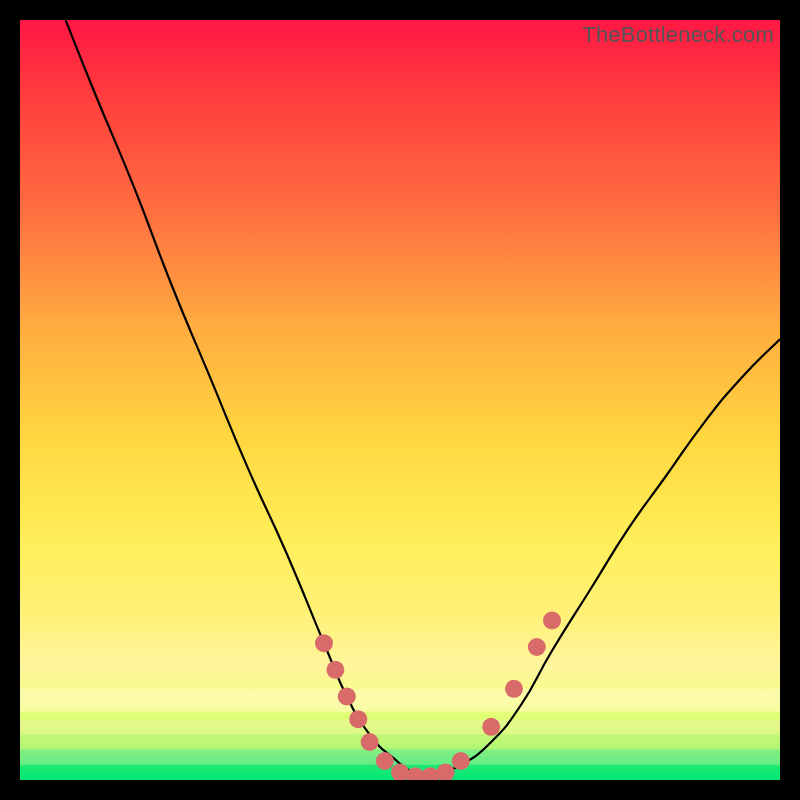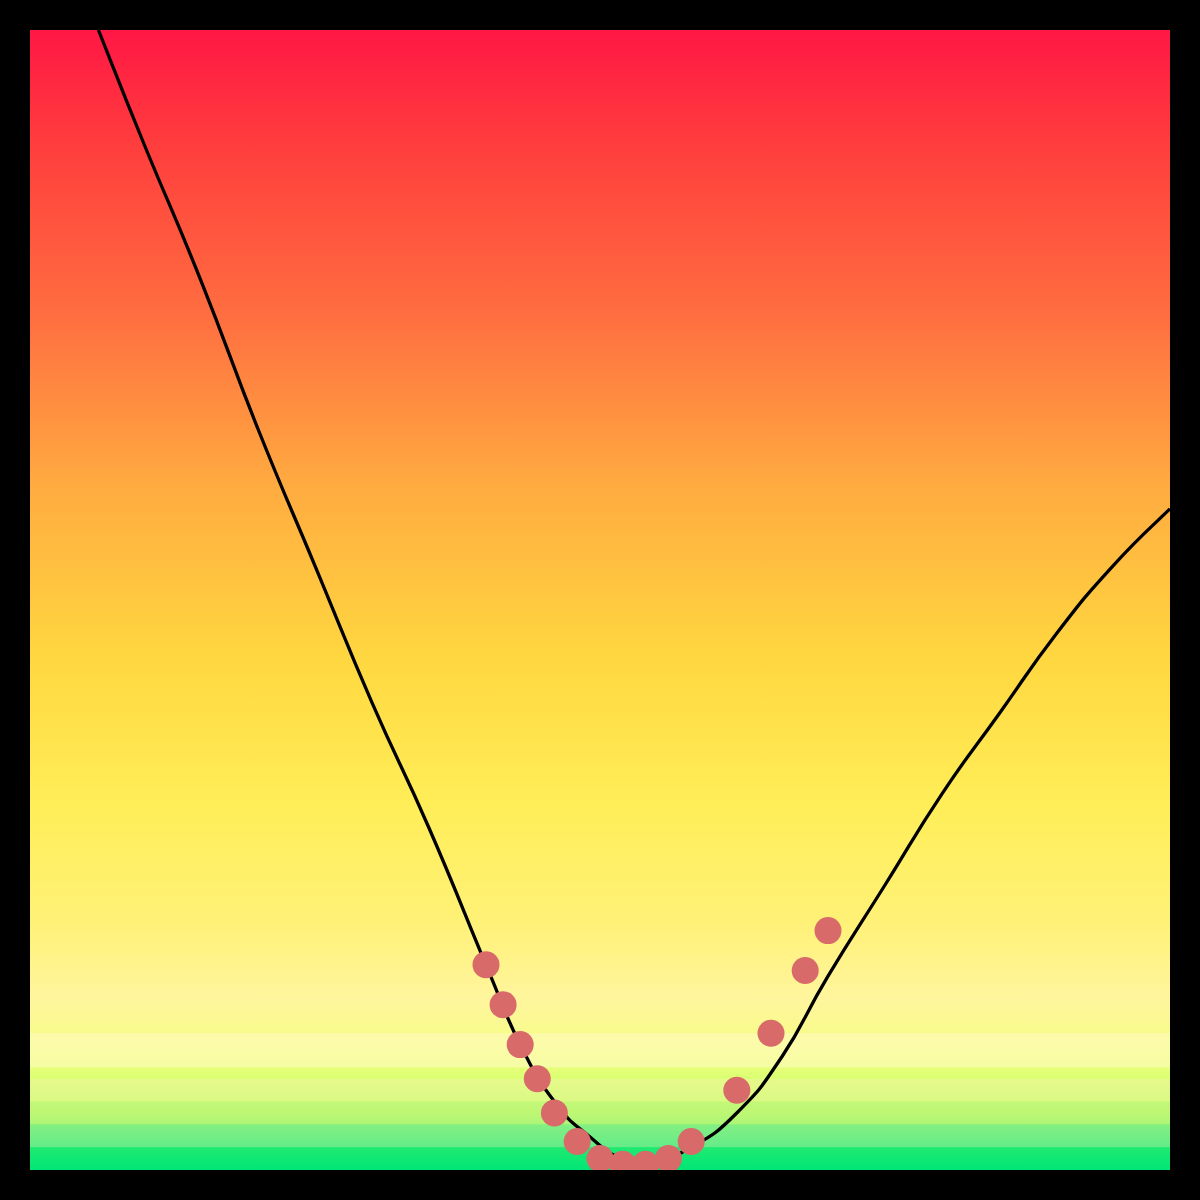--- a/index.html
+++ b/index.html
@@ -44,20 +44,21 @@
     left: 0; top: 0;
     width: 100%;
     height: 100%;
   }
 </style>
 </head>
 <body>
 
 <div class="frame">
   <div class="plot-area">
+    <div class="watermark">TheBottleneck.com</div>
     <svg class="curve" viewBox="0 0 760 760" preserveAspectRatio="none">
       <g>
           <rect x="0" y="668.8" width="760" height="22.800000000000068" fill="#fff9c4" opacity="0.55"></rect>
           <rect x="0" y="699.2" width="760" height="15.199999999999932" fill="#f0f4a0" opacity="0.55"></rect>
           <rect x="0" y="714.4" width="760" height="15.200000000000045" fill="#c6f08a" opacity="0.55"></rect>
           <rect x="0" y="729.6" width="760" height="15.199999999999932" fill="#7be8a0" opacity="0.55"></rect>
           <rect x="0" y="744.8" width="760" height="15.200000000000045" fill="#00e676" opacity="0.55"></rect>
         </g>
       <path fill="none" stroke="#000" stroke-width="2.2" d="M 45.6 0 C 53.2 19, 58.9 34.20000000000002, 76 76 C 93.1 117.79999999999998, 95 119.69999999999993, 114 167.19999999999993 C 133 214.69999999999993, 133 218.5, 152 266 C 171 313.5, 171 311.59999999999997, 190 357.2 C 209 402.8, 209 404.70000000000005, 228 448.40000000000003 C 247 492.1, 247 488.3, 266 532 C 285 575.7, 288.8 587.1, 304 623.2 C 319.2 659.3000000000001, 315.4 653.6, 326.8 676.4 C 338.20000000000005 699.1999999999999, 338.20000000000005 699.1999999999999, 349.6 714.4 C 361 729.6, 361 727.7, 372.4 737.2 C 383.79999999999995 746.7, 383.79999999999995 748.6, 395.2 752.4 C 406.6 756.1999999999999, 406.6000000000001 754.3, 418.00000000000006 752.4 C 429.40000000000003 750.5, 427.5 752.4, 440.79999999999995 744.8 C 454.0999999999999 737.1999999999999, 456 737.2, 471.2 722 C 486.4 706.8, 486.40000000000003 706.8, 501.6 684 C 516.8000000000001 661.2, 514.9 659.3, 532 630.8 C 549.1 602.3, 551 600.4, 570 570 C 589 539.6, 589 537.7, 608 509.2 C 627 480.7, 627 482.6, 646 456 C 665 429.4, 665 427.5, 684 402.8 C 703 378.1, 703 378.09999999999997, 722 357.2 C 741 336.3, 750.5 328.70000000000005, 760 319.20000000000005"></path>
       <g>

